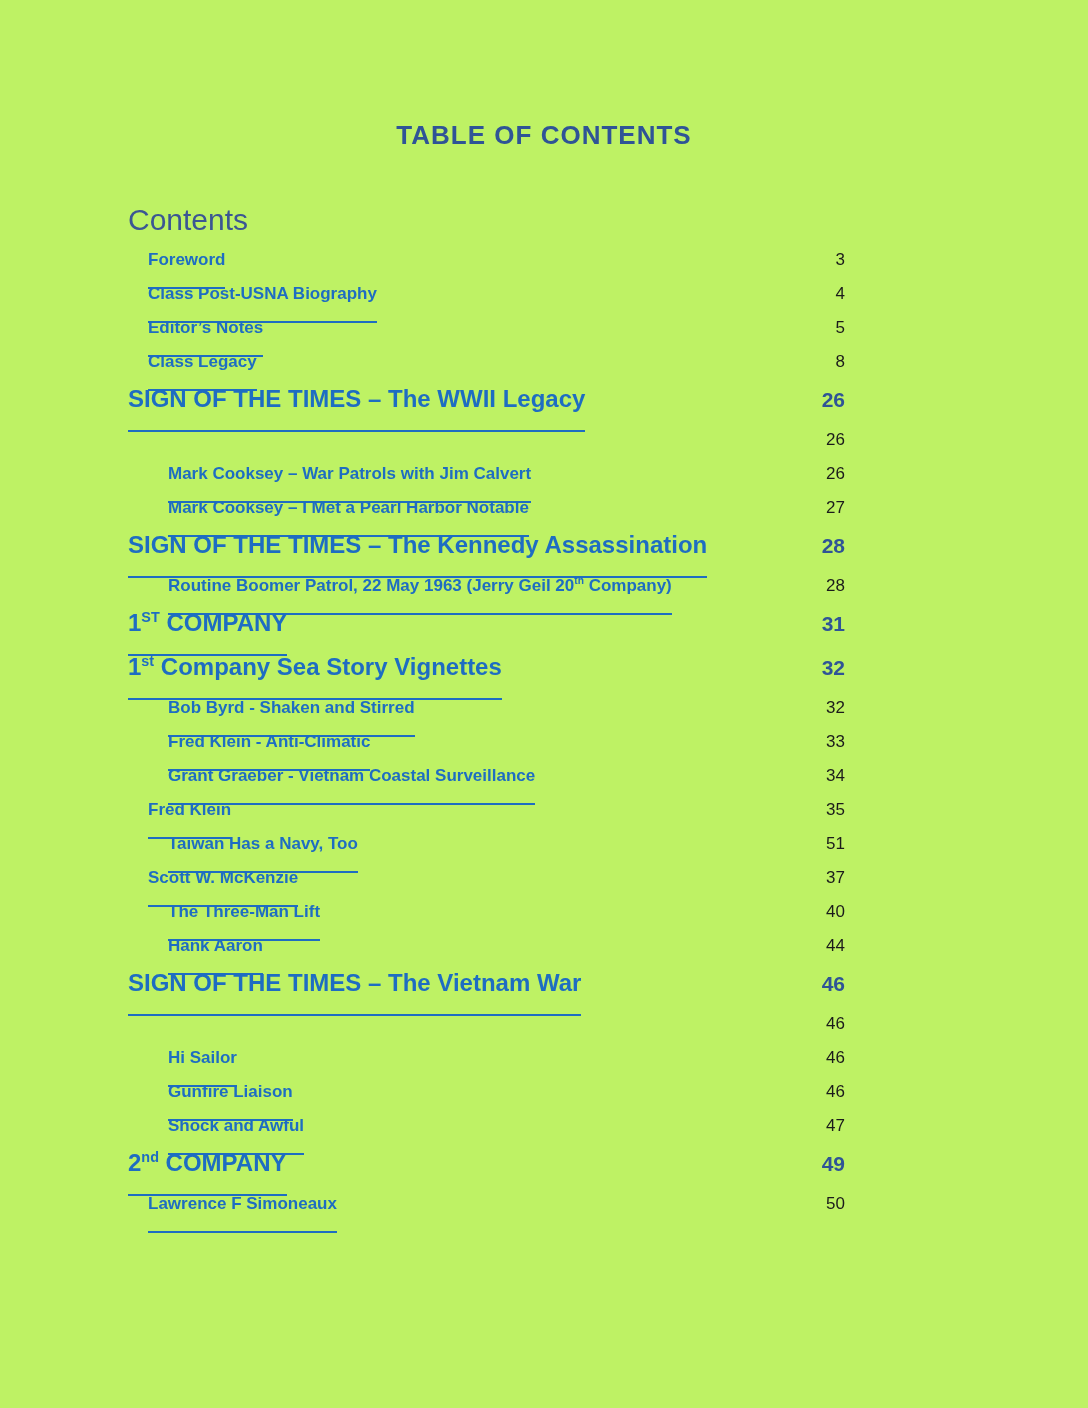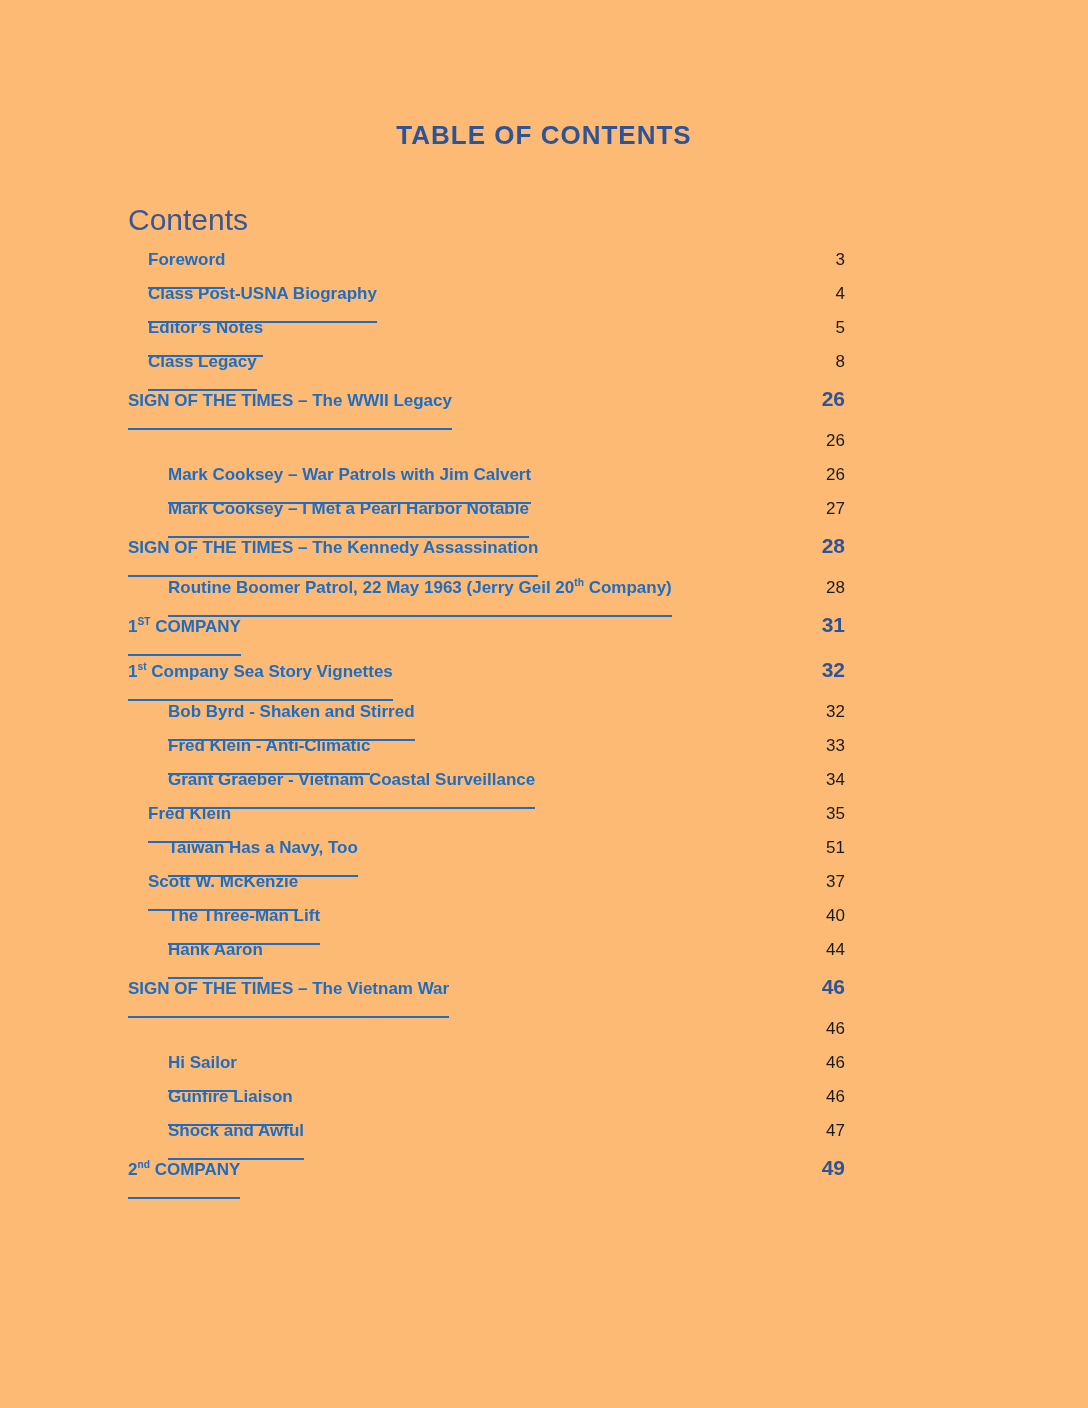--- a/index.html
+++ b/index.html
@@ -12,21 +12,21 @@
     height: 1408px;
     font-family: "Liberation Sans", sans-serif;
     overflow: hidden;
     box-sizing: border-box;
   }
   .doc {
     box-sizing: border-box;
     width: 1088px;
     height: 1408px;
     padding: 120px 128px 0 128px;
-    background: #fdba74;
+    background: #bef264;
   }
   .toc-title {
     width: 832px;
     text-align: center;
     color: var(--title-navy, #2F5496);
     font-size: 26px;
     line-height: 30px;
     font-weight: bold;
     letter-spacing: 1px;
   }
@@ -67,21 +67,21 @@
     line-height: 20px;
     white-space: nowrap;
   }
   .row.toc1 .entry { margin-left: 20px; }
   .row.toc2 .entry { margin-left: 40px; }
   .row.section {
     margin-top: 9px;
     margin-bottom: 17px;
   }
   .row.section .entry {
-    font-size: 17px;
+    font-size: 24px;
     line-height: 26px;
   }
   .row.section .entry .entry-text {
     border-bottom-width: 2.5px;
   }
   .row.section .page {
     color: var(--title-navy, #2F5496);
     font-weight: bold;
     font-size: 21px;
     line-height: 26px;
@@ -222,14 +222,19 @@
       <div class="row toc2">
         <a class="entry"><span class="entry-text"><span>Shock and Awful</span></span></a>
         <span class="spacer"></span>
         <span class="page">47</span>
       </div>
       <div class="row section">
         <a class="entry"><span class="entry-text"><span>2</span><sup>nd</sup><span> COMPANY</span></span></a>
         <span class="spacer"></span>
         <span class="page">49</span>
       </div>
+      <div class="row toc1">
+        <a class="entry"><span class="entry-text"><span>Lawrence F Simoneaux</span></span></a>
+        <span class="spacer"></span>
+        <span class="page">50</span>
+      </div>
     </div>
 </div>
 
 </body></html>

